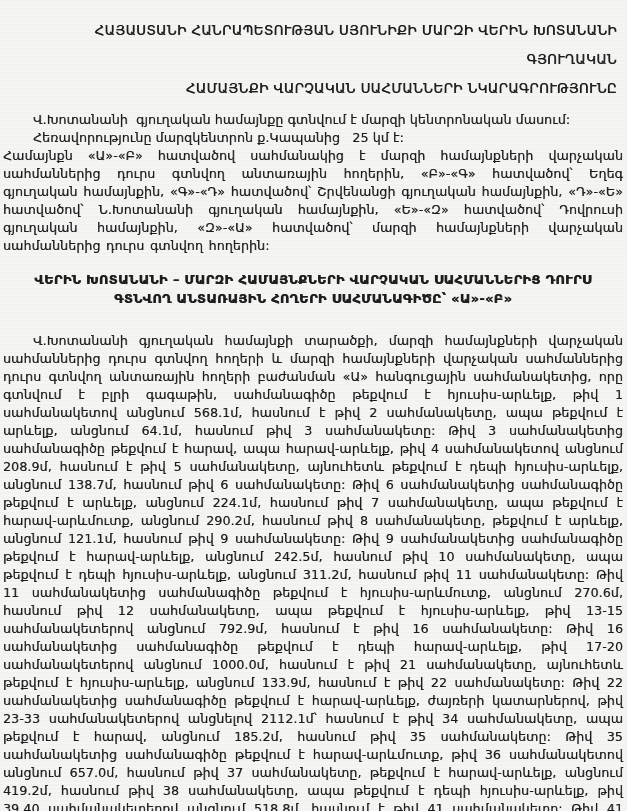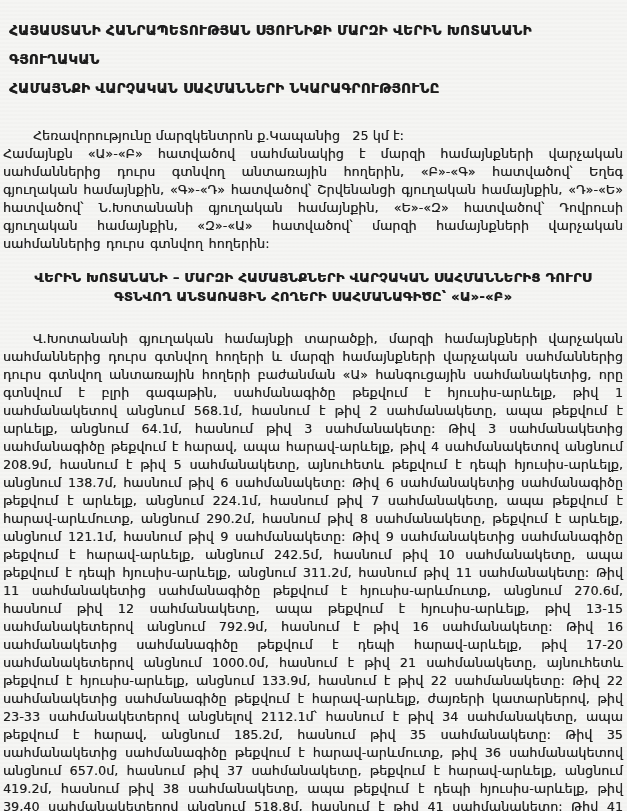--- a/index.html
+++ b/index.html
@@ -17,24 +17,24 @@
     background: #f5f5f3;
     background-image:
       repeating-linear-gradient(0deg, rgba(0,0,0,0.012) 0 2px, rgba(255,255,255,0.012) 2px 4px);
     color: #1d1d1d;
     font-family: "DejaVu Sans", sans-serif;
     font-size: 12.6px;
     letter-spacing: 0.1px;
     text-shadow: 0.4px 0 0 rgba(25,25,25,0.55);
   }
   .doc-title {
-    margin: 4px 6px 24px 6px;
-    text-align: left;
+    margin: 4px 6px 8px 6px;
+    text-align: right;
     font-size: 13.4px;
-    font-weight: bold;
+    font-weight: normal;
     line-height: 29px;
     letter-spacing: 0.4px;
     white-space: pre-line;
     text-shadow: 0.5px 0 0 rgba(15,15,15,0.8);
   }
   .line {
     margin: 0;
     line-height: 18px;
     white-space: pre-wrap;
   }
@@ -59,20 +59,21 @@
   }
 </style>
 </head>
 <body>
 
 <div class="page">
 
   <h1 class="doc-title">ՀԱՅԱՍՏԱՆԻ ՀԱՆՐԱՊԵՏՈՒԹՅԱՆ ՍՅՈՒՆԻՔԻ ՄԱՐԶԻ ՎԵՐԻՆ ԽՈՏԱՆԱՆԻ ԳՅՈՒՂԱԿԱՆ
 ՀԱՄԱՅՆՔԻ ՎԱՐՉԱԿԱՆ ՍԱՀՄԱՆՆԵՐԻ ՆԿԱՐԱԳՐՈՒԹՅՈՒՆԸ</h1>
 
+  <p class="line indent">Վ.Խոտանանի  գյուղական համայնքը գտնվում է մարզի կենտրոնական մասում:</p>
 
   <p class="line indent">Հեռավորությունը մարզկենտրոն ք.Կապանից   25 կմ է:</p>
 
   <p class="para">Համայնքն «Ա»-«Բ» հատվածով սահմանակից է մարզի համայնքների վարչական սահմաններից դուրս գտնվող անտառային հողերին, «Բ»-«Գ» հատվածով՝ Եղեգ գյուղական համայնքին, «Գ»-«Դ» հատվածով՝ Շրվենանցի գյուղական համայնքին, «Դ»-«Ե» հատվածով՝ Ն.Խոտանանի գյուղական համայնքին, «Ե»-«Զ» հատվածով՝ Դովրուսի գյուղական համայնքին, «Զ»-«Ա» հատվածով՝ մարզի համայնքների վարչական սահմաններից դուրս գտնվող հողերին:</p>
 
   <h2 class="section-heading">ՎԵՐԻՆ  ԽՈՏԱՆԱՆԻ – ՄԱՐԶԻ ՀԱՄԱՅՆՔՆԵՐԻ ՎԱՐՉԱԿԱՆ ՍԱՀՄԱՆՆԵՐԻՑ ԴՈՒՐՍ
 ԳՏՆՎՈՂ ԱՆՏԱՌԱՅԻՆ  ՀՈՂԵՐԻ  ՍԱՀՄԱՆԱԳԻԾԸ՝  «Ա»-«Բ»</h2>
 
   <p class="para indent">Վ.Խոտանանի գյուղական համայնքի տարածքի, մարզի համայնքների վարչական սահմաններից դուրս գտնվող հողերի և մարզի համայնքների վարչական սահմաններից դուրս գտնվող անտառային հողերի բաժանման «Ա» հանգուցային սահմանակետից, որը գտնվում է բլրի գագաթին, սահմանագիծը թեքվում է հյուսիս-արևելք, թիվ 1 սահմանակետով անցնում 568.1մ, հասնում է թիվ 2 սահմանակետը, ապա թեքվում է արևելք, անցնում 64.1մ, հասնում թիվ 3 սահմանակետը: Թիվ 3 սահմանակետից սահմանագիծը թեքվում է հարավ, ապա հարավ-արևելք, թիվ 4 սահմանակետով անցնում 208.9մ, հասնում է թիվ 5 սահմանակետը, այնուհետև թեքվում է դեպի հյուսիս-արևելք, անցնում 138.7մ, հասնում թիվ 6 սահմանակետը: Թիվ 6 սահմանակետից սահմանագիծը թեքվում է արևելք, անցնում 224.1մ, հասնում թիվ 7 սահմանակետը, ապա թեքվում է հարավ-արևմուտք, անցնում 290.2մ, հասնում թիվ 8 սահմանակետը, թեքվում է արևելք, անցնում 121.1մ, հասնում թիվ 9 սահմանակետը: Թիվ 9 սահմանակետից սահմանագիծը թեքվում է հարավ-արևելք, անցնում 242.5մ, հասնում թիվ 10 սահմանակետը, ապա թեքվում է դեպի հյուսիս-արևելք, անցնում 311.2մ, հասնում թիվ 11 սահմանակետը: Թիվ 11 սահմանակետից սահմանագիծը թեքվում է հյուսիս-արևմուտք, անցնում 270.6մ, հասնում թիվ 12 սահմանակետը, ապա թեքվում է հյուսիս-արևելք, թիվ 13-15 սահմանակետերով անցնում 792.9մ, հասնում է թիվ 16 սահմանակետը: Թիվ 16 սահմանակետից սահմանագիծը թեքվում է դեպի հարավ-արևելք, թիվ 17-20 սահմանակետերով անցնում 1000.0մ, հասնում է թիվ 21 սահմանակետը, այնուհետև թեքվում է հյուսիս-արևելք, անցնում 133.9մ, հասնում է թիվ 22 սահմանակետը: Թիվ 22 սահմանակետից սահմանագիծը թեքվում է հարավ-արևելք, ժայռերի կատարներով, թիվ 23-33 սահմանակետերով անցնելով 2112.1մ՝ հասնում է թիվ 34 սահմանակետը, ապա թեքվում է հարավ, անցնում 185.2մ, հասնում թիվ 35 սահմանակետը: Թիվ 35 սահմանակետից սահմանագիծը թեքվում է հարավ-արևմուտք, թիվ 36 սահմանակետով անցնում 657.0մ, հասնում թիվ 37 սահմանակետը, թեքվում է հարավ-արևելք, անցնում 419.2մ, հասնում թիվ 38 սահմանակետը, ապա թեքվում է դեպի հյուսիս-արևելք, թիվ 39,40 սահմանակետերով անցնում 518.8մ, հասնում է թիվ 41 սահմանակետը: Թիվ 41 սահմանակետից սահմանագիծը թեքվում է հարավ-արևելք, անցնում 206.9մ, հասնում է Վ.Խոտանանի, Եղեգի գյուղական  համայնքների տարածքների և մարզի համայնքների վարչական սահմաններից դուրս գտնվող անտառային հողերի բաժանման «Բ» հանգուցային սահմանակետը:</p>
 

